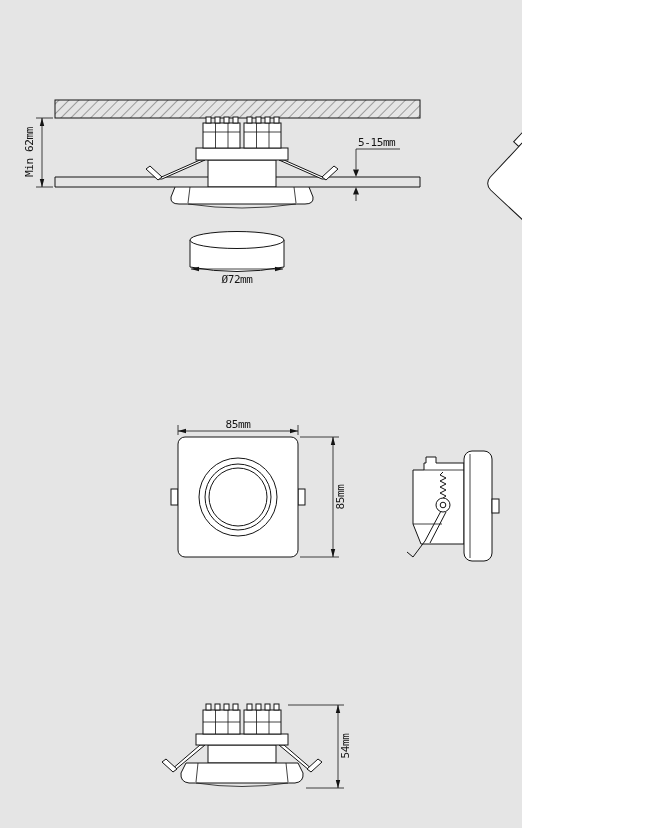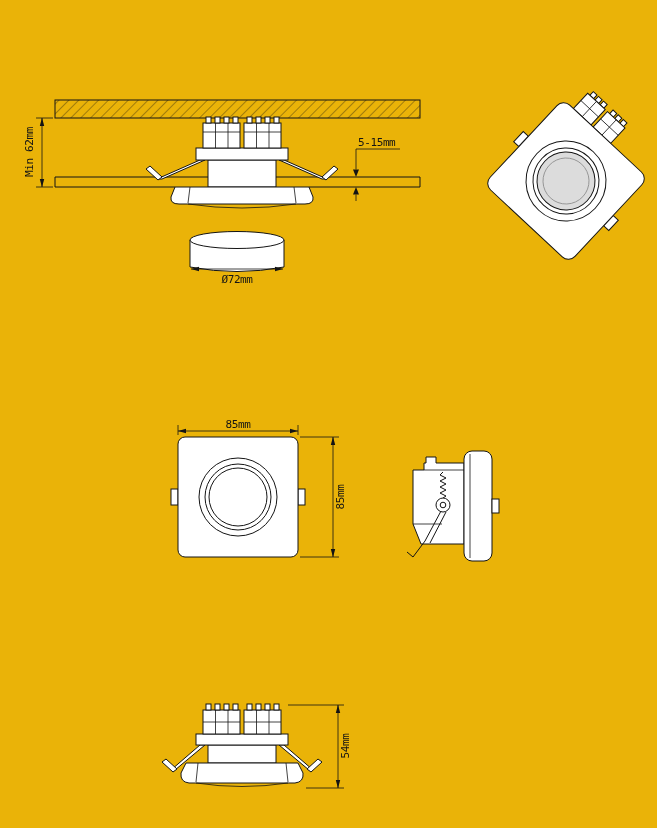--- a/index.html
+++ b/index.html
@@ -1,20 +1,20 @@
 <!DOCTYPE html>
 <html><head>
 <meta charset="utf-8">
 <style>
   html, body { margin: 0; padding: 0; background: #ffffff; }
   .canvas {
     position: relative;
-    width: 657px;
+    width: 522px;
     height: 828px;
-    background: #eab308;
+    background: #e5e5e5;
     overflow: hidden;
   }
   svg { display: block; }
   .dim-text {
     font-family: "DejaVu Sans Mono", "Liberation Mono", monospace;
     font-size: 11px;
     letter-spacing: -0.4px;
     fill: #141414;
     stroke: none;
   }

